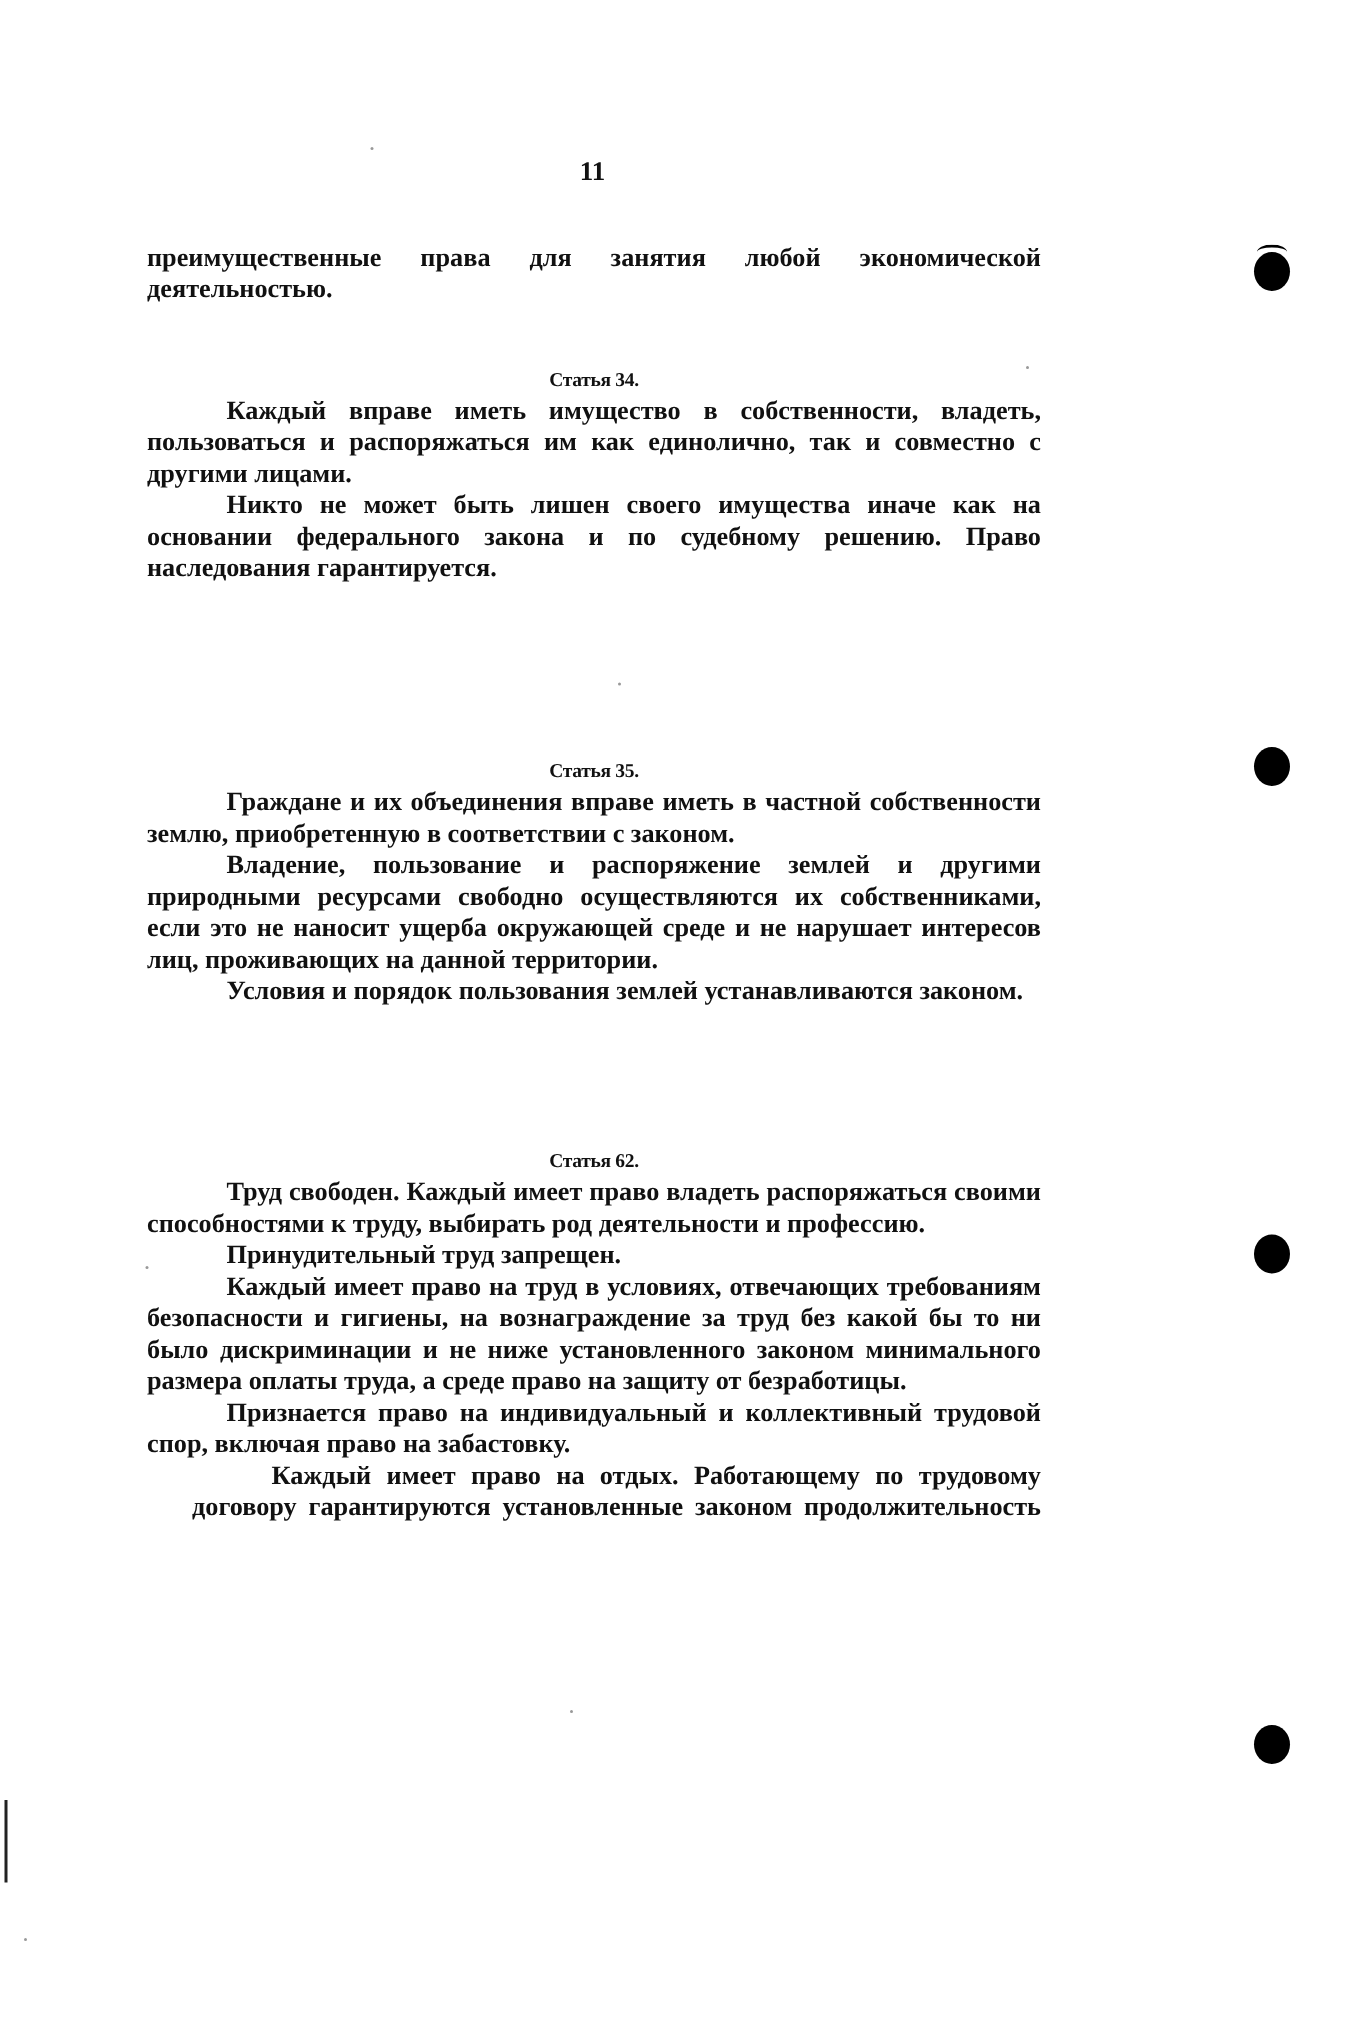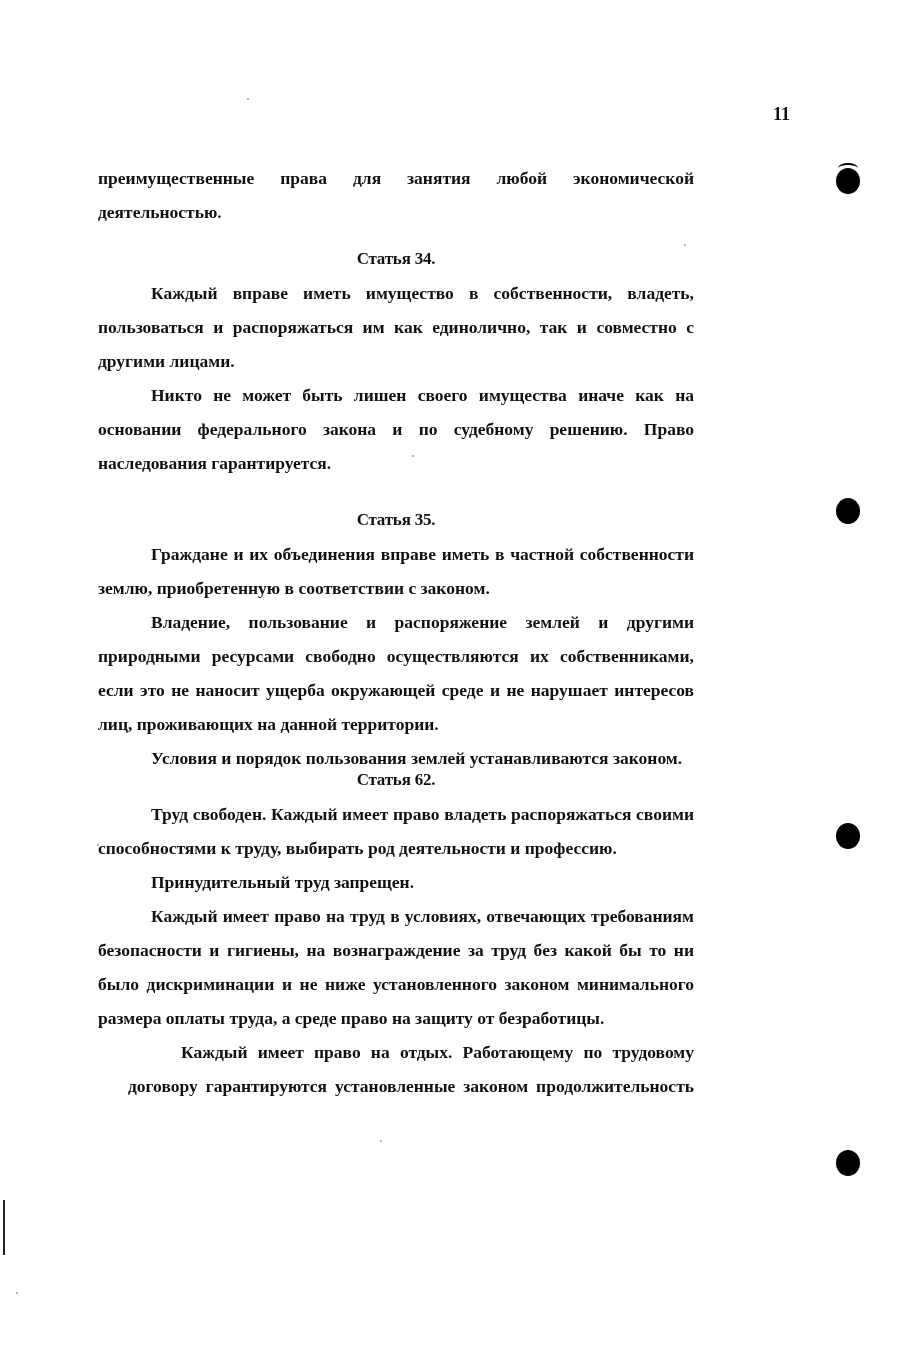--- a/index.html
+++ b/index.html
@@ -1,24 +1,24 @@
 <!DOCTYPE html>
 <html><head>
 <meta charset="utf-8">
 <style>
   html, body { margin: 0; padding: 0; background: #ffffff; }
   body { width: 900px; height: 1347px; position: relative; overflow: hidden;
          font-family: "Liberation Serif", "DejaVu Serif", serif; color: #111; }
-  .page-number { position: absolute; top: 104px; left: 0; width: 790px; text-align: right;
+  .page-number { position: absolute; top: 104px; left: 0; width: 790px; text-align: center;
                  font-size: 18px; font-weight: bold; }
   .text { position: absolute; left: 98px; width: 596px; font-size: 17.5px; font-weight: bold;
-          line-height: 34px; }
+          line-height: 21px; }
   .p { margin: 0; text-align: justify; text-align-last: left; }
   .p.indent { text-indent: 53px; }
-  .heading { margin: 0; text-align: center; font-size: 17px; font-weight: bold; letter-spacing: -0.2px; }
+  .heading { margin: 0; text-align: center; font-size: 13px; font-weight: bold; letter-spacing: -0.2px; }
   .hole { position: absolute; width: 24px; height: 26px; background: #000; border-radius: 50%; }
   .hole-arc { position: absolute; width: 20px; height: 8px; border-top: 2px solid #000; border-radius: 50% 50% 0 0; }
   .edge-line { position: absolute; left: 3px; top: 1200px; width: 2px; height: 55px; background: #222; }
   .speck { position: absolute; width: 2px; height: 2px; background: #999; border-radius: 1px; }
 </style>
 </head>
 <body>
 
 <div class="page-number">11</div>
 
@@ -37,20 +37,21 @@
   <p class="p indent">Граждане и их объединения вправе иметь в частной собственности землю, приобретенную в соответствии с законом.</p>
   <p class="p indent">Владение, пользование и распоряжение землей и другими природными ресурсами свободно осуществляются их собственниками, если это не наносит ущерба окружающей среде и не нарушает интересов лиц, проживающих на данной территории.</p>
   <p class="p indent">Условия и порядок пользования землей устанавливаются законом.</p>
 </div>
 
 <div class="text" style="top:763px;">
   <p class="heading">Статья 62.</p>
   <p class="p indent">Труд свободен. Каждый имеет право владеть распоряжаться своими способностями к труду, выбирать род деятельности и профессию.</p>
   <p class="p indent">Принудительный труд запрещен.</p>
   <p class="p indent">Каждый имеет право на труд в условиях, отвечающих требованиям безопасности и гигиены, на вознаграждение за труд без какой бы то ни было дискриминации и не ниже установленного законом минимального размера оплаты труда, а среде право на защиту от безработицы.</p>
+  <p class="p indent">Признается право на индивидуальный и коллективный трудовой спор, включая право на забастовку.</p>
   <p class="p indent" style="text-align-last: justify; margin-left: 30px;">Каждый имеет право на отдых. Работающему по трудовому договору гарантируются установленные законом продолжительность</p>
 </div>
 
 <div class="hole-arc" style="left:838px; top:163px;"></div>
 <div class="hole" style="left:836px; top:168px;"></div>
 <div class="hole" style="left:836px; top:498px;"></div>
 <div class="hole" style="left:836px; top:823px;"></div>
 <div class="hole" style="left:836px; top:1150px;"></div>
 
 <div class="edge-line"></div>

